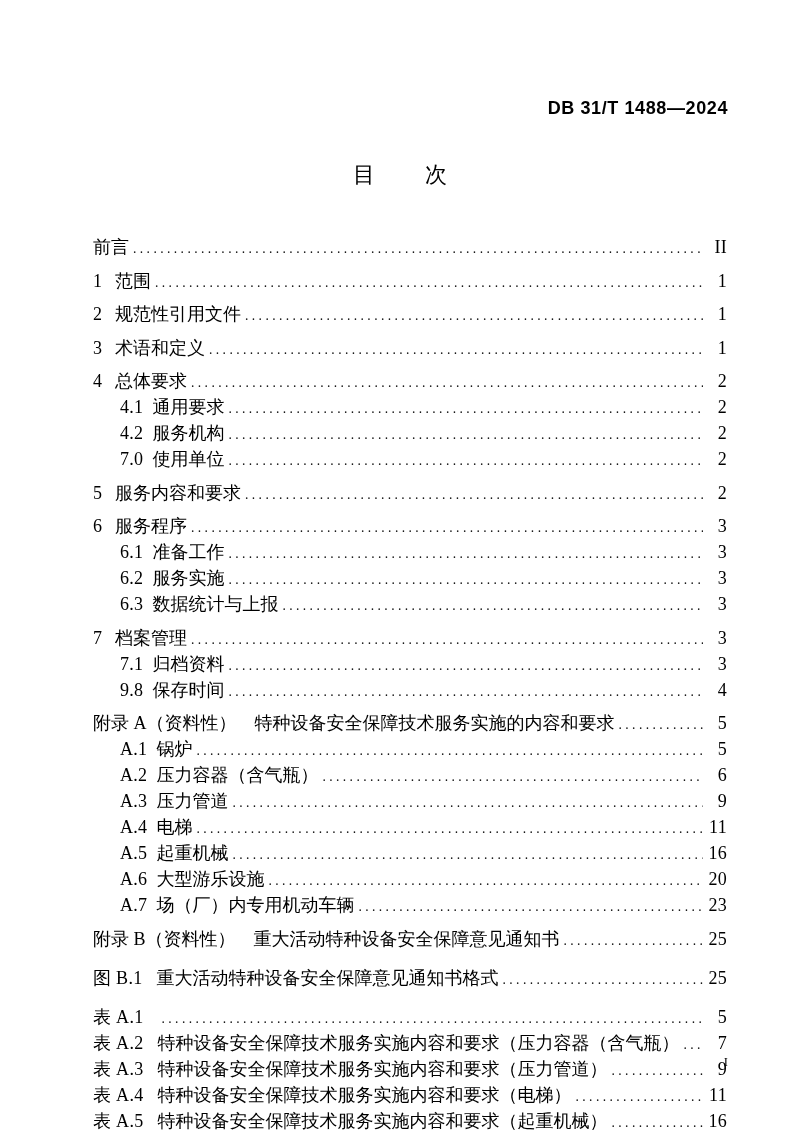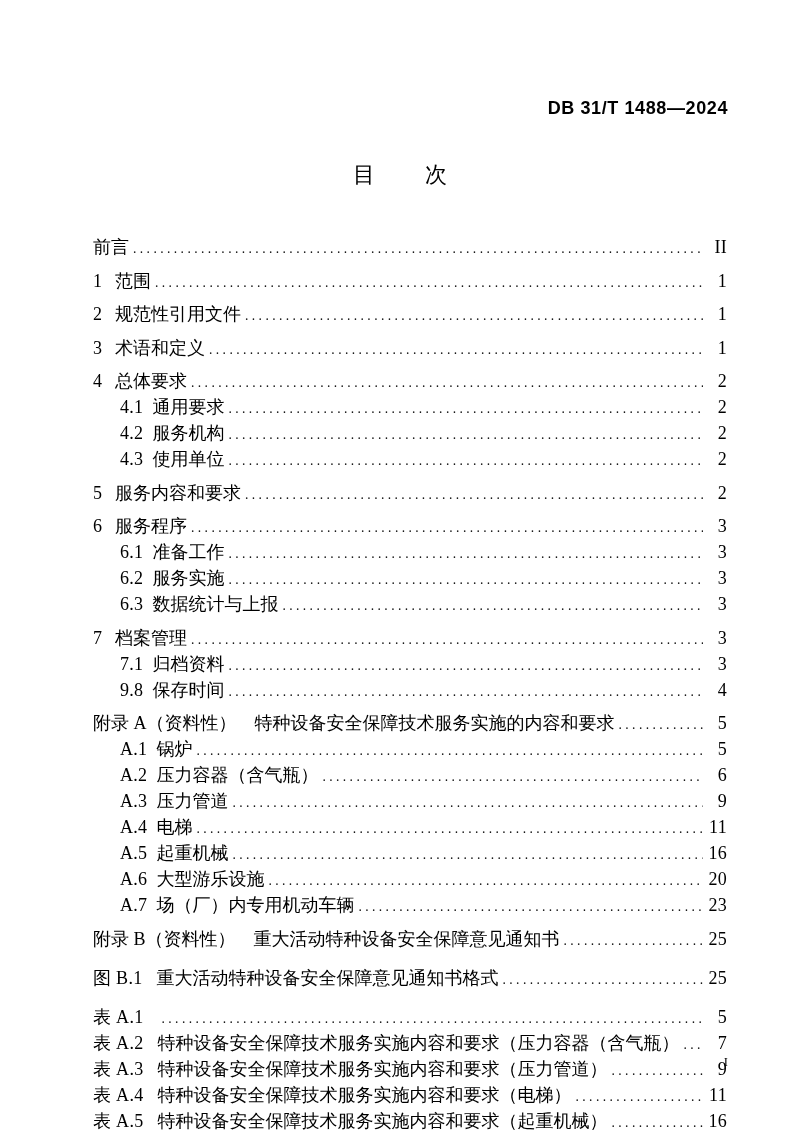--- a/index.html
+++ b/index.html
@@ -169,21 +169,21 @@
           <span class="toc-page lat">2</span>
         </div>
         <div class="toc-row gap-sm lvl1">
           <span class="toc-num lat">4.2</span>
           <span class="sp-mid"></span>
           <span class="toc-label cjk">服务机构</span>
           <span class="toc-leader"></span>
           <span class="toc-page lat">2</span>
         </div>
         <div class="toc-row gap-sm lvl1">
-          <span class="toc-num lat">4.3</span>
+          <span class="toc-num lat">7.0</span>
           <span class="sp-mid"></span>
           <span class="toc-label cjk">使用单位</span>
           <span class="toc-leader"></span>
           <span class="toc-page lat">2</span>
         </div>
         <div class="toc-row gap-lg lvl0">
           <span class="toc-num lat">5</span>
           <span class="sp-mid"></span>
           <span class="toc-label cjk">服务内容和要求</span>
           <span class="toc-leader"></span>

